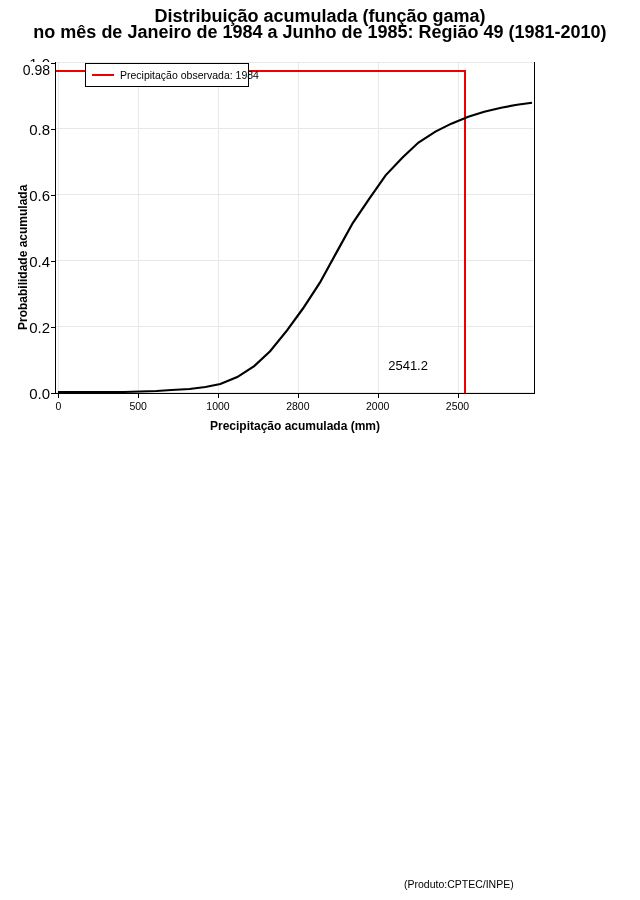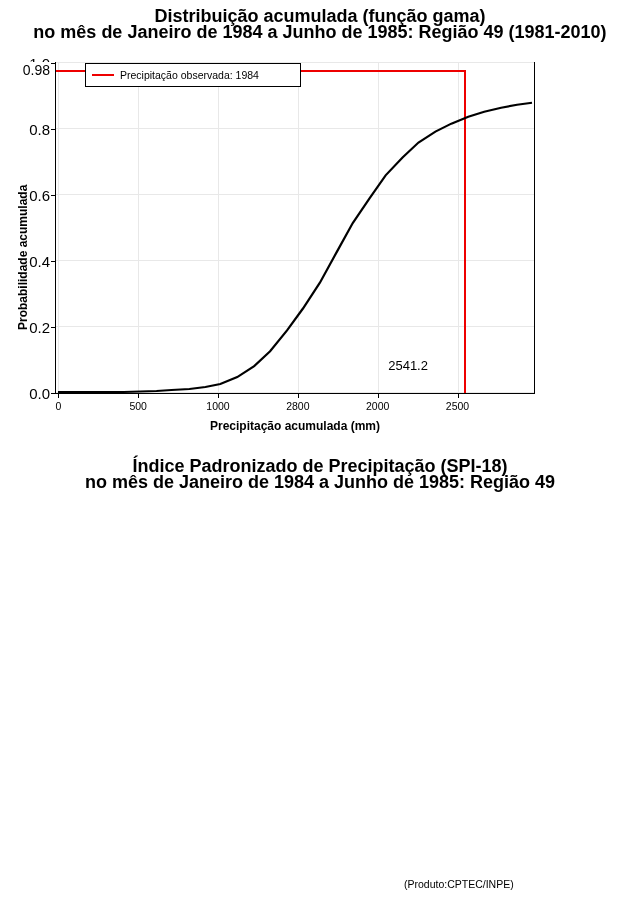--- a/index.html
+++ b/index.html
@@ -136,21 +136,21 @@
     display: inline-block;
     width: 22px;
     height: 2px;
     margin-right: 6px;
     flex: none;
   }
 
   #legend-top {
     left: 85px;
     top: 63px;
-    width: 216px;
+    width: 164px;
   }
 
   .value-label {
     position: absolute;
     font-size: 13px;
     font-weight: normal;
     white-space: nowrap;
   }
 
   .credit {
@@ -236,19 +236,15 @@
 
   <div class="legend" id="legend-top">
     <div class="legend-row">
       <span class="legend-swatch-line" style="background:#ee0000"></span>
       <span>Precipitação observada: 1984</span>
     </div>
   </div>
 </div>
 
 <div class="panel" id="panel-bottom">
-  <div class="title">
-    <div>Índice Padronizado de Precipitação (SPI-18)</div>
-    <div>no mês de Janeiro de 1984 a Junho de 1985: Região 49</div>
-  </div>
 
   <div class="credit" style="left:404px; top:428px;">(Produto:CPTEC/INPE)</div>
 </div>
 
 </body></html>

